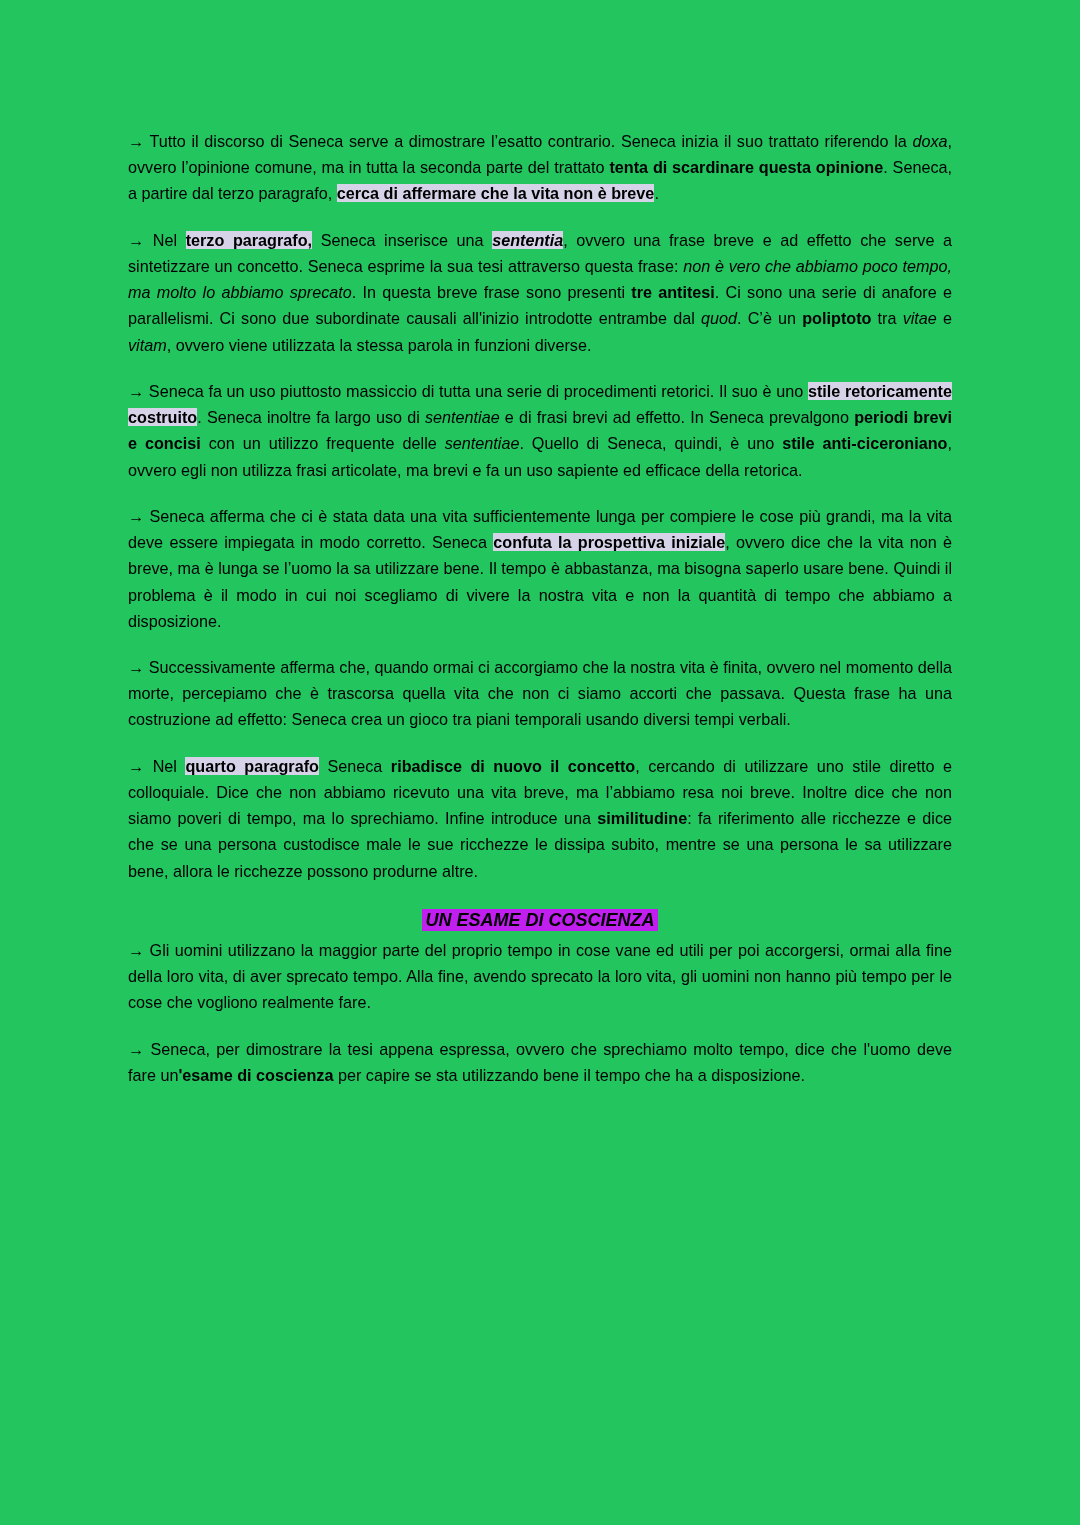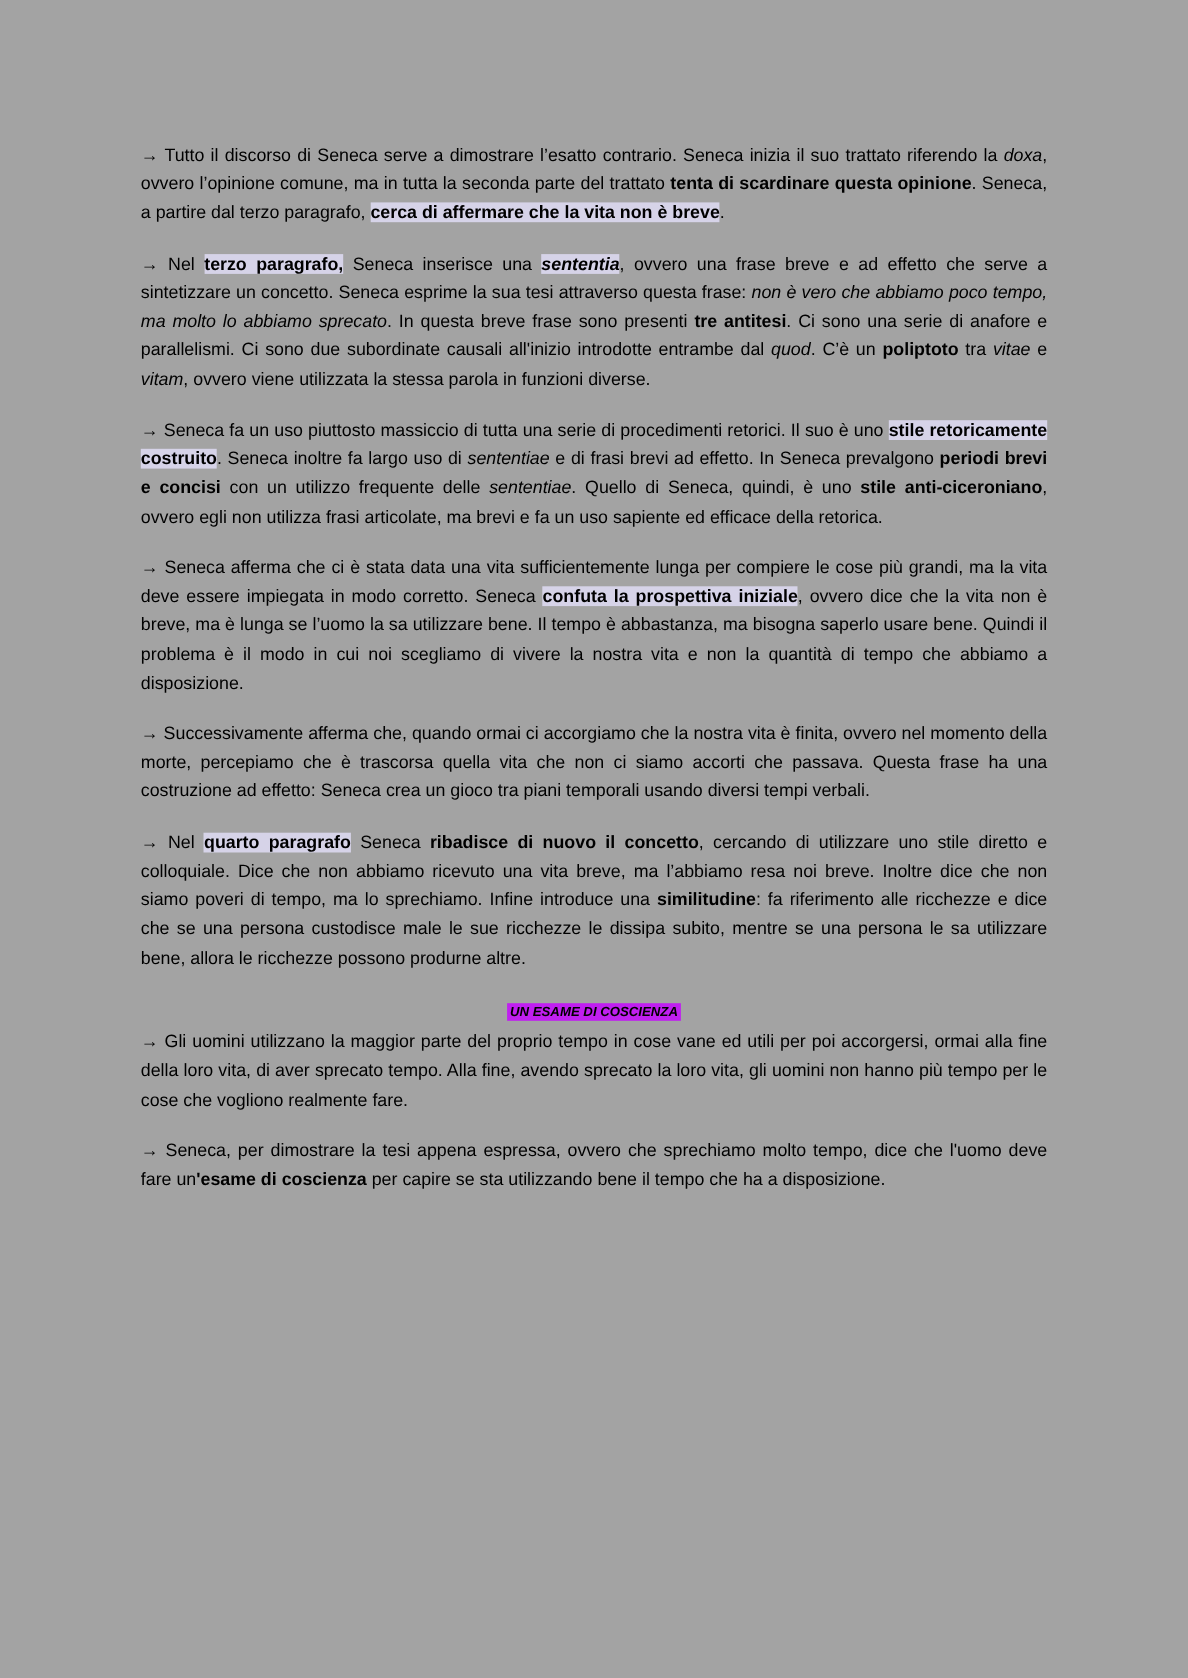--- a/index.html
+++ b/index.html
@@ -12,21 +12,21 @@
     height: 1525px;
     font-family: "Liberation Sans", sans-serif;
     color: #000000;
   }
   .page {
     position: relative;
     width: 1080px;
     height: 1525px;
     box-sizing: border-box;
     padding: 128px 128px 0 128px;
-    background: #a3a3a3;
+    background: #22c55e;
   }
   .doc-body {
     font-size: 16.2px;
     line-height: 1.62;
     text-align: justify;
     text-justify: inter-word;
   }
   .para {
     margin: 0 0 20px 0;
     text-align: justify;
@@ -45,21 +45,21 @@
   }
   .section-head {
     text-align: center;
     margin: 22px 0 2px 0;
   }
   .section-head .label {
     background: #c01ff0;
     color: #000000;
     font-weight: bold;
     font-style: italic;
-    font-size: 12px;
+    font-size: 18px;
     padding: 1px 3px;
   }
   .after-head {
     margin-top: 2px;
   }
 </style>
 </head>
 <body>
 
 <div class="page">

